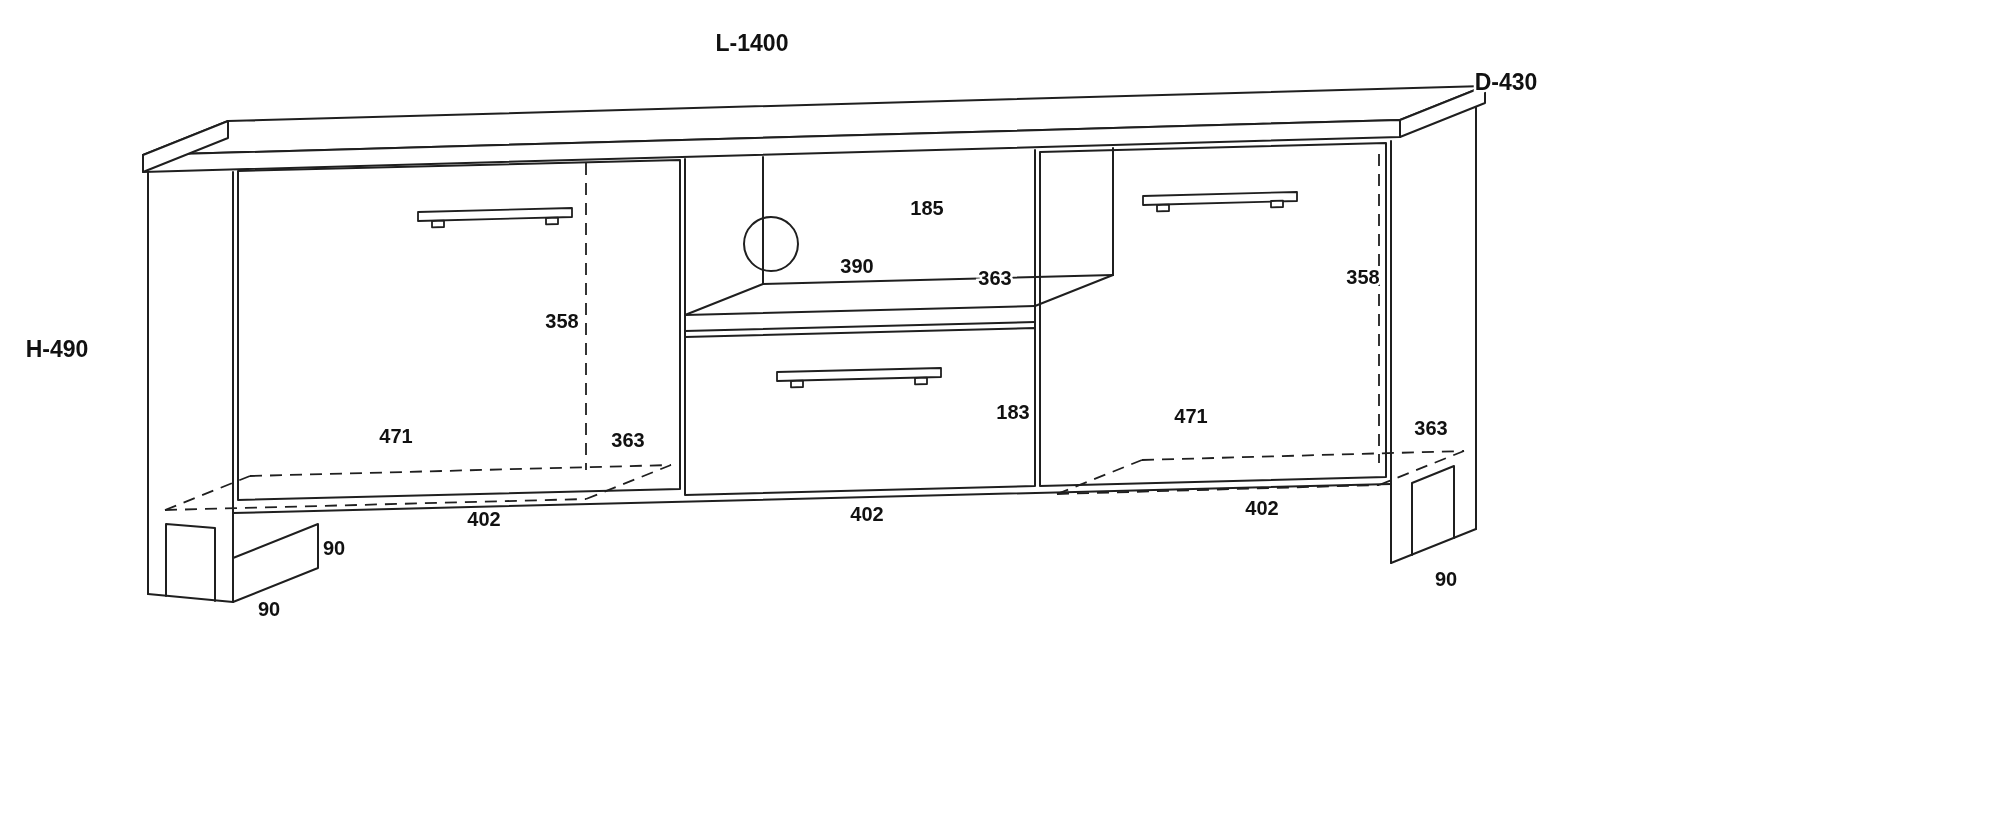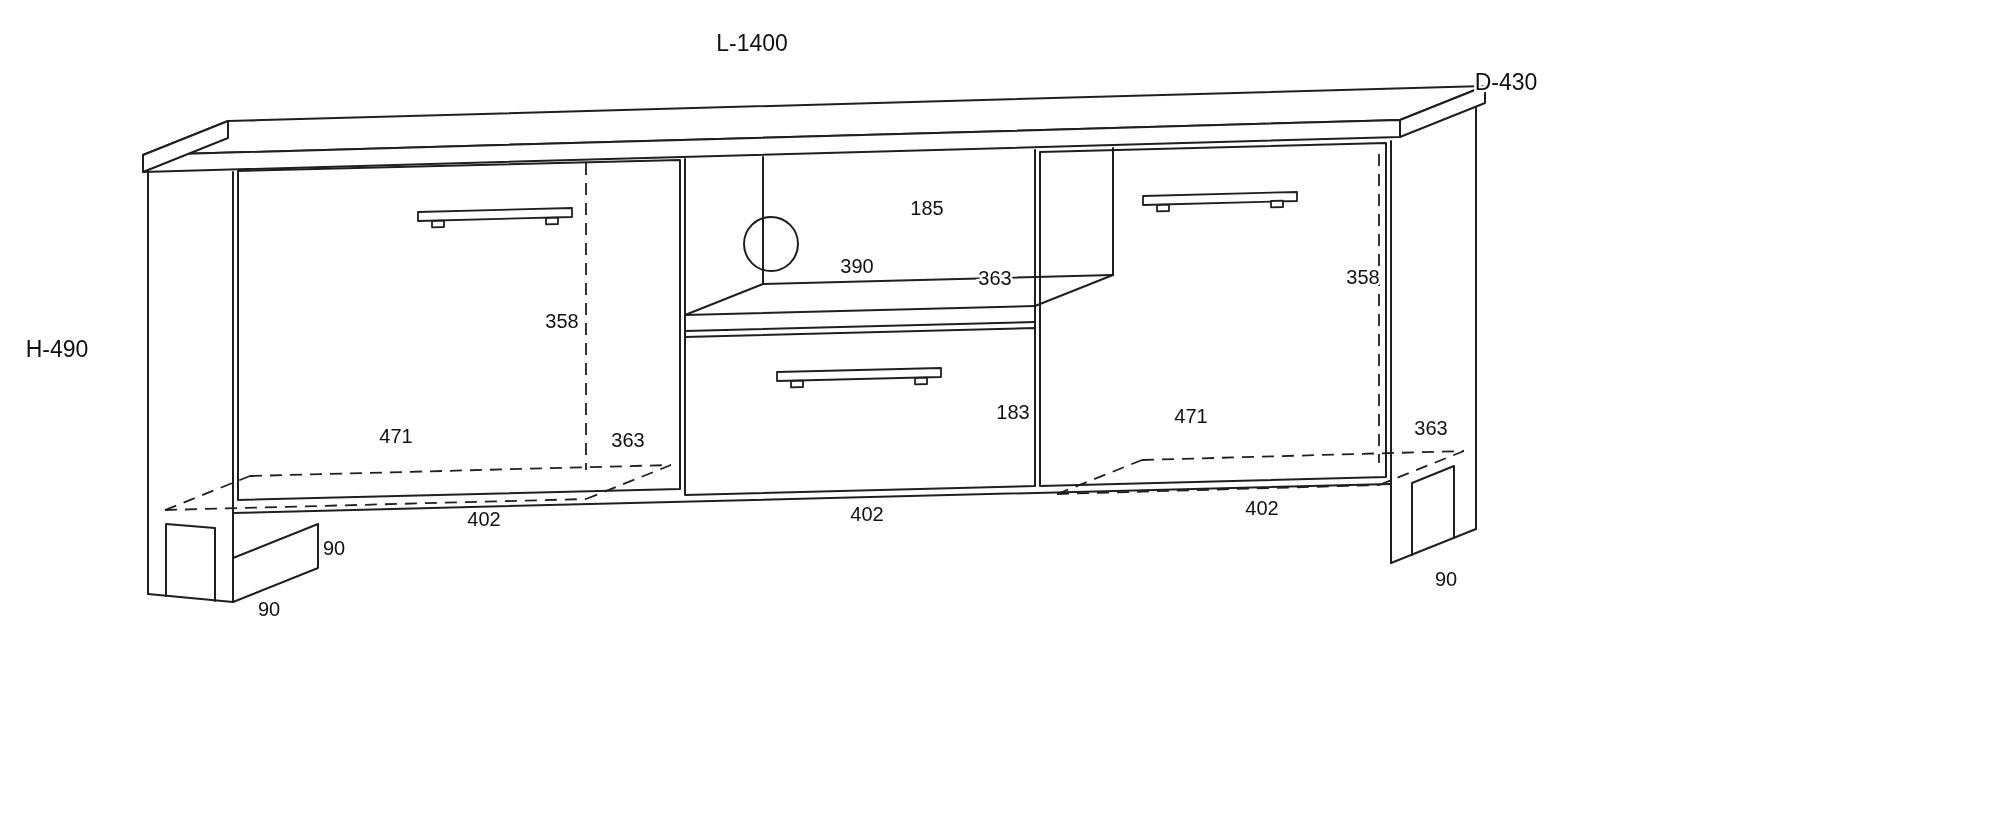--- a/index.html
+++ b/index.html
@@ -1,17 +1,17 @@
 <!DOCTYPE html>
 <html><head>
 <meta charset="utf-8">
 <style>
   html,body{margin:0;padding:0;background:#ffffff;}
   body{width:2010px;height:822px;overflow:hidden;position:relative;}
-  .stage{width:2010px;height:822px;background:#ffffff;}
+  .stage{width:2010px;height:822px;background:#ffffff;font-weight:bold;}
   svg{display:block;}
   .solid{fill:none;stroke:#1f1f1f;stroke-width:2;stroke-linejoin:round;stroke-linecap:round;}
   .face{fill:#ffffff;stroke:#1f1f1f;stroke-width:2;stroke-linejoin:round;}
   .dashed{fill:none;stroke:#1f1f1f;stroke-width:1.8;stroke-dasharray:12 8;stroke-linecap:butt;}
   .part{fill:#ffffff;stroke:#1f1f1f;stroke-width:1.8;stroke-linejoin:round;}
   .dim{font-family:"Liberation Sans","DejaVu Sans",sans-serif;font-size:20px;fill:#111111;
        text-anchor:middle;paint-order:stroke;stroke:#ffffff;stroke-width:5px;}
   .dim-main{font-size:23px;}
 </style>
 </head>

